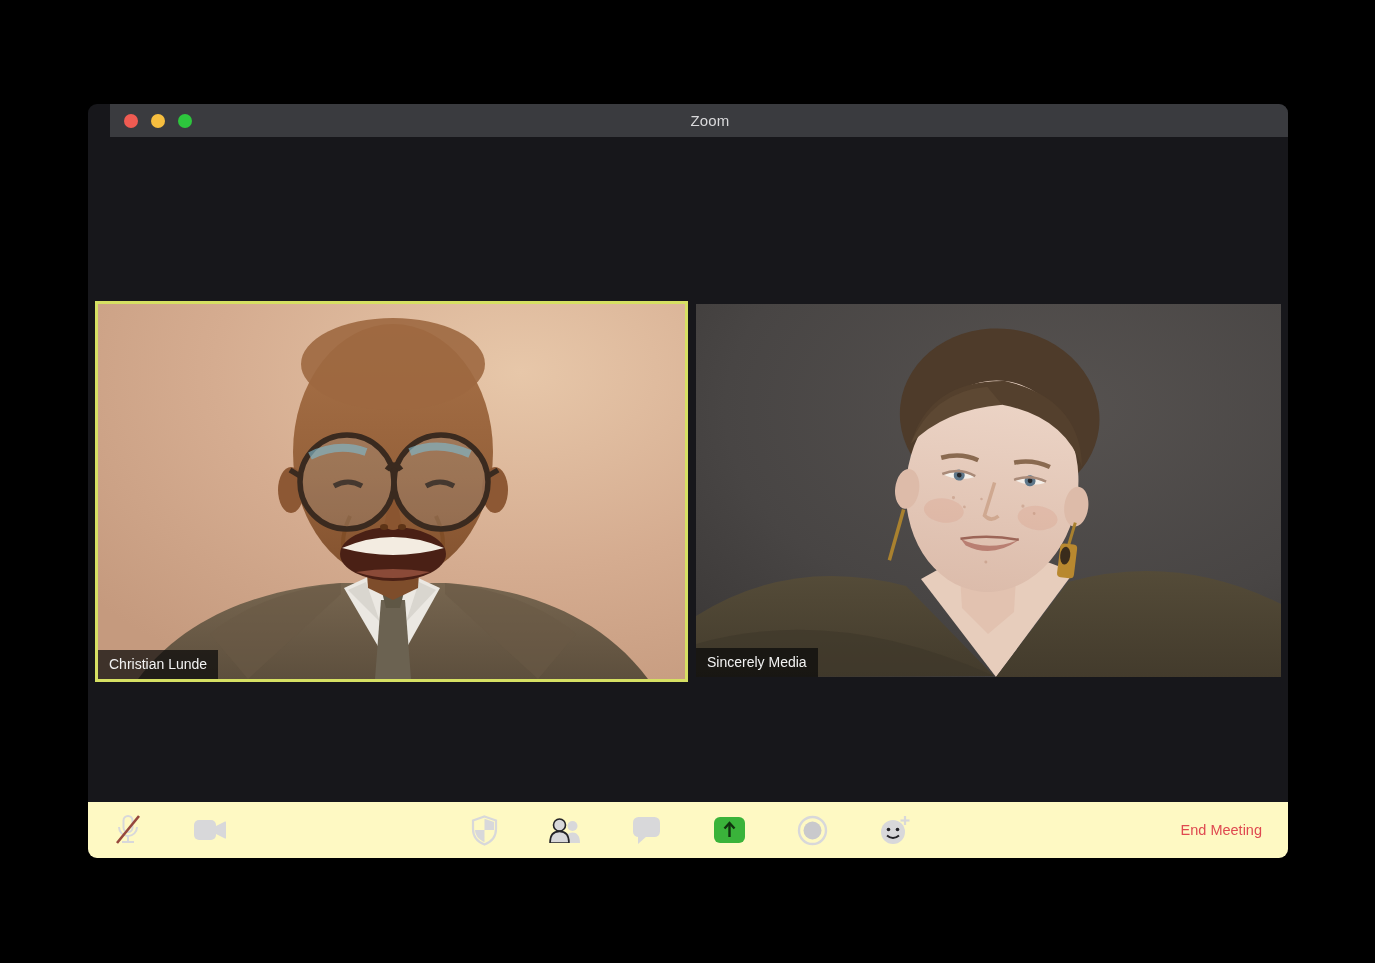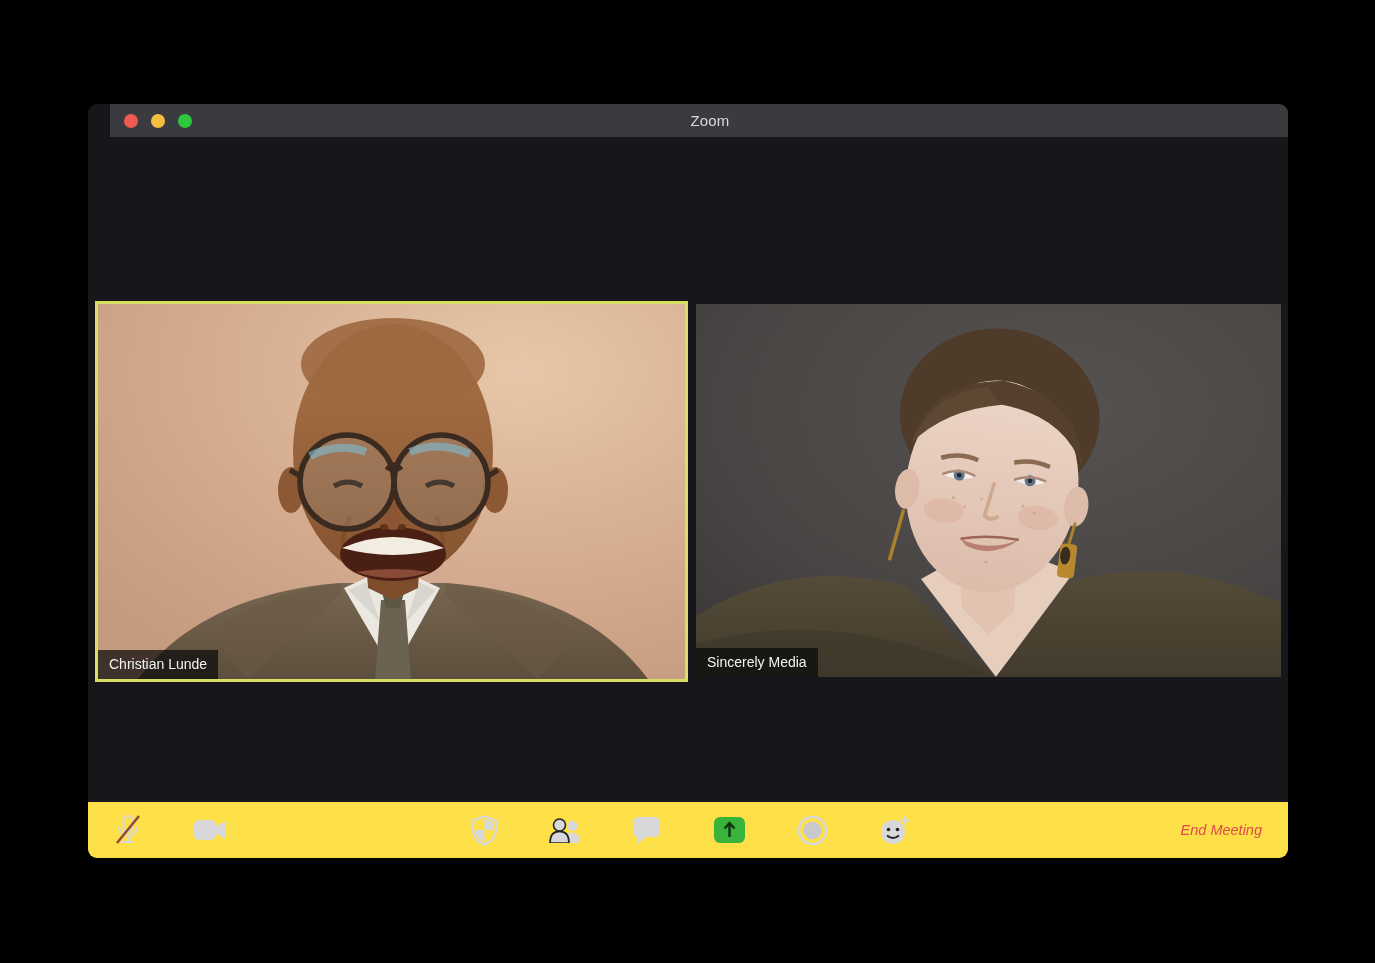--- a/index.html
+++ b/index.html
@@ -23,21 +23,21 @@
   .tile { position:absolute; overflow:hidden;margin-top:21px; }
   .tile.active { border:3px solid #d6e063; }
   .tile svg { display:block; width:100%; height:100%; }
 
   .tile-left  { left:7px;  top:143px; width:593px; height:381px; }
   .tile-right { left:608px; top:146px; width:585px; height:373px; }
 
   .name-tag { position:absolute; left:0; bottom:0; background:rgba(10,10,10,.72);
               color:#f2f2f2; font-size:14px; padding:6px 11px 7px; white-space:nowrap; }
 
-  .toolbar { position:absolute; left:0; bottom:0; width:1200px; height:56px; background:#fde047;font-style:italic; }
+  .toolbar { position:absolute; left:0; bottom:0; width:1200px; height:56px; background:#fef9c3; }
   .tb-btn { position:absolute; top:50%; transform:translateY(-50%); width:34px; height:36px;
             display:flex; align-items:center; justify-content:center; cursor:default; }
   .end-btn { position:absolute; right:26px; top:0; height:56px; display:flex; align-items:center;
              color:#df4950; font-size:14.5px; }
 
   .ic { display:block; }
 </style>
 </head>
 <body>
 

